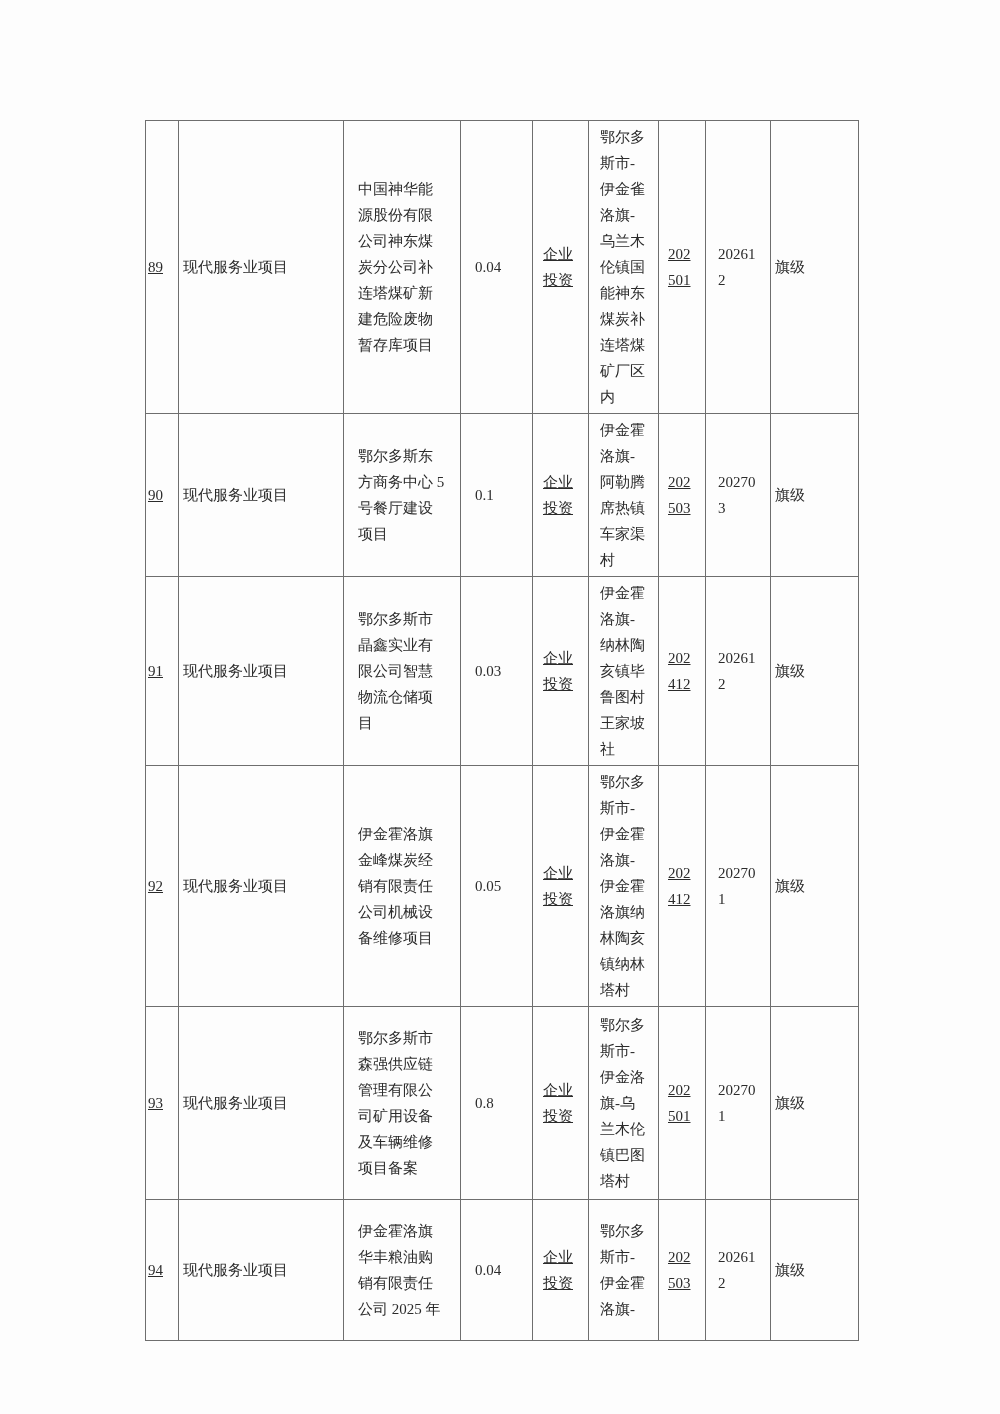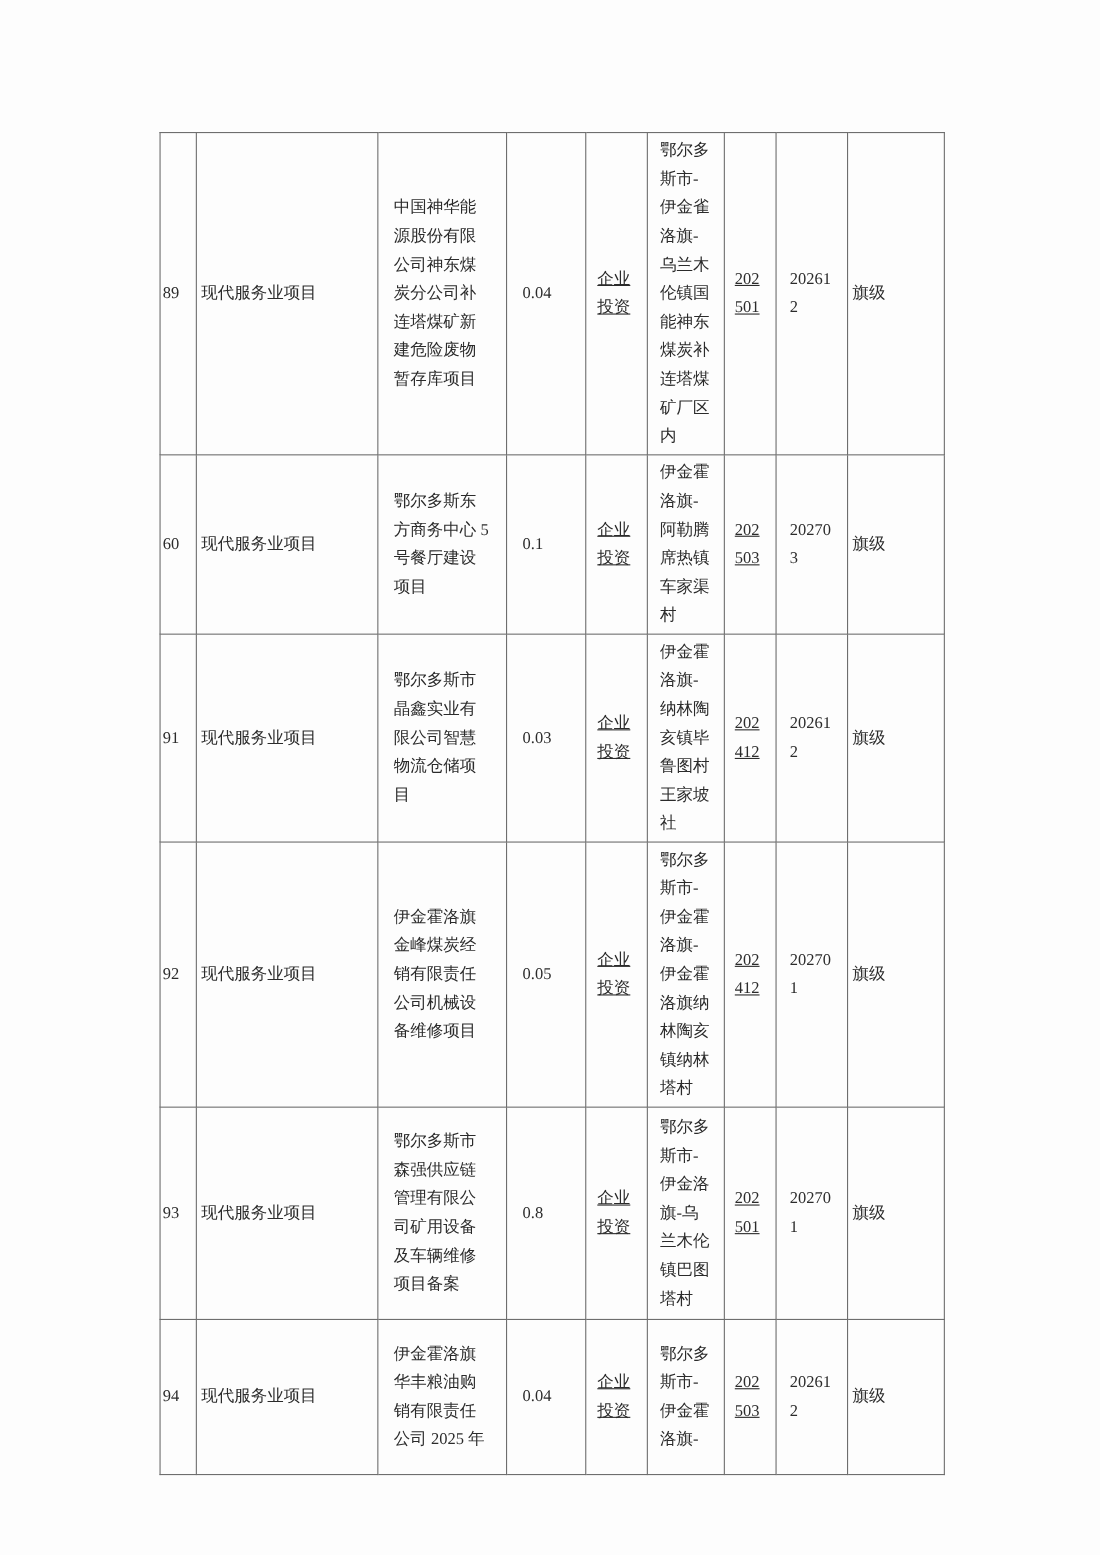--- a/index.html
+++ b/index.html
@@ -27,21 +27,21 @@
   td {
     border: 1px solid #6e6e6e;
     text-align: left;
     vertical-align: middle;
     font-size: 15px;
     line-height: 26px;
     padding: 3px 4px;
     overflow: hidden;
   }
   
-  td.c-seq      { padding: 3px 2px; }
+  td.c-seq      { padding: 3px 2px; text-decoration: underline; }
   td.c-category { padding: 11px 4px; margin-top: 32px; }
   td.c-name     { padding: 18px 14px; word-break: break-all; }
   td.c-value    { padding: 3px 14px; }
   td.c-type     { padding: 3px 10px; word-break: break-all; text-decoration: underline; }
   td.c-location { padding: 3px 11px; word-break: break-all; }
   td.c-start    { padding: 3px 9px;  word-break: break-all; text-decoration: underline; }
   td.c-end      { padding: 3px 12px; word-break: break-all; margin-top: 30px; }
   td.c-level    { padding: 3px 4px; }
 </style>
 </head>
@@ -66,21 +66,21 @@
     <td class="c-category">现代服务业项目</td>
     <td class="c-name">中国神华能源股份有限公司神东煤炭分公司补连塔煤矿新建危险废物暂存库项目</td>
     <td class="c-value">0.04</td>
     <td class="c-type">企业投资</td>
     <td class="c-location">鄂尔多斯市-伊金雀洛旗-乌兰木伦镇国能神东煤炭补连塔煤矿厂区内</td>
     <td class="c-start">202501</td>
     <td class="c-end">202612</td>
     <td class="c-level">旗级</td>
   </tr>
         <tr>
-    <td class="c-seq">60</td>
+    <td class="c-seq">90</td>
     <td class="c-category">现代服务业项目</td>
     <td class="c-name">鄂尔多斯东方商务中心 5 号餐厅建设项目</td>
     <td class="c-value">0.1</td>
     <td class="c-type">企业投资</td>
     <td class="c-location">伊金霍洛旗-阿勒腾席热镇车家渠村</td>
     <td class="c-start">202503</td>
     <td class="c-end">202703</td>
     <td class="c-level">旗级</td>
   </tr>
         <tr>

